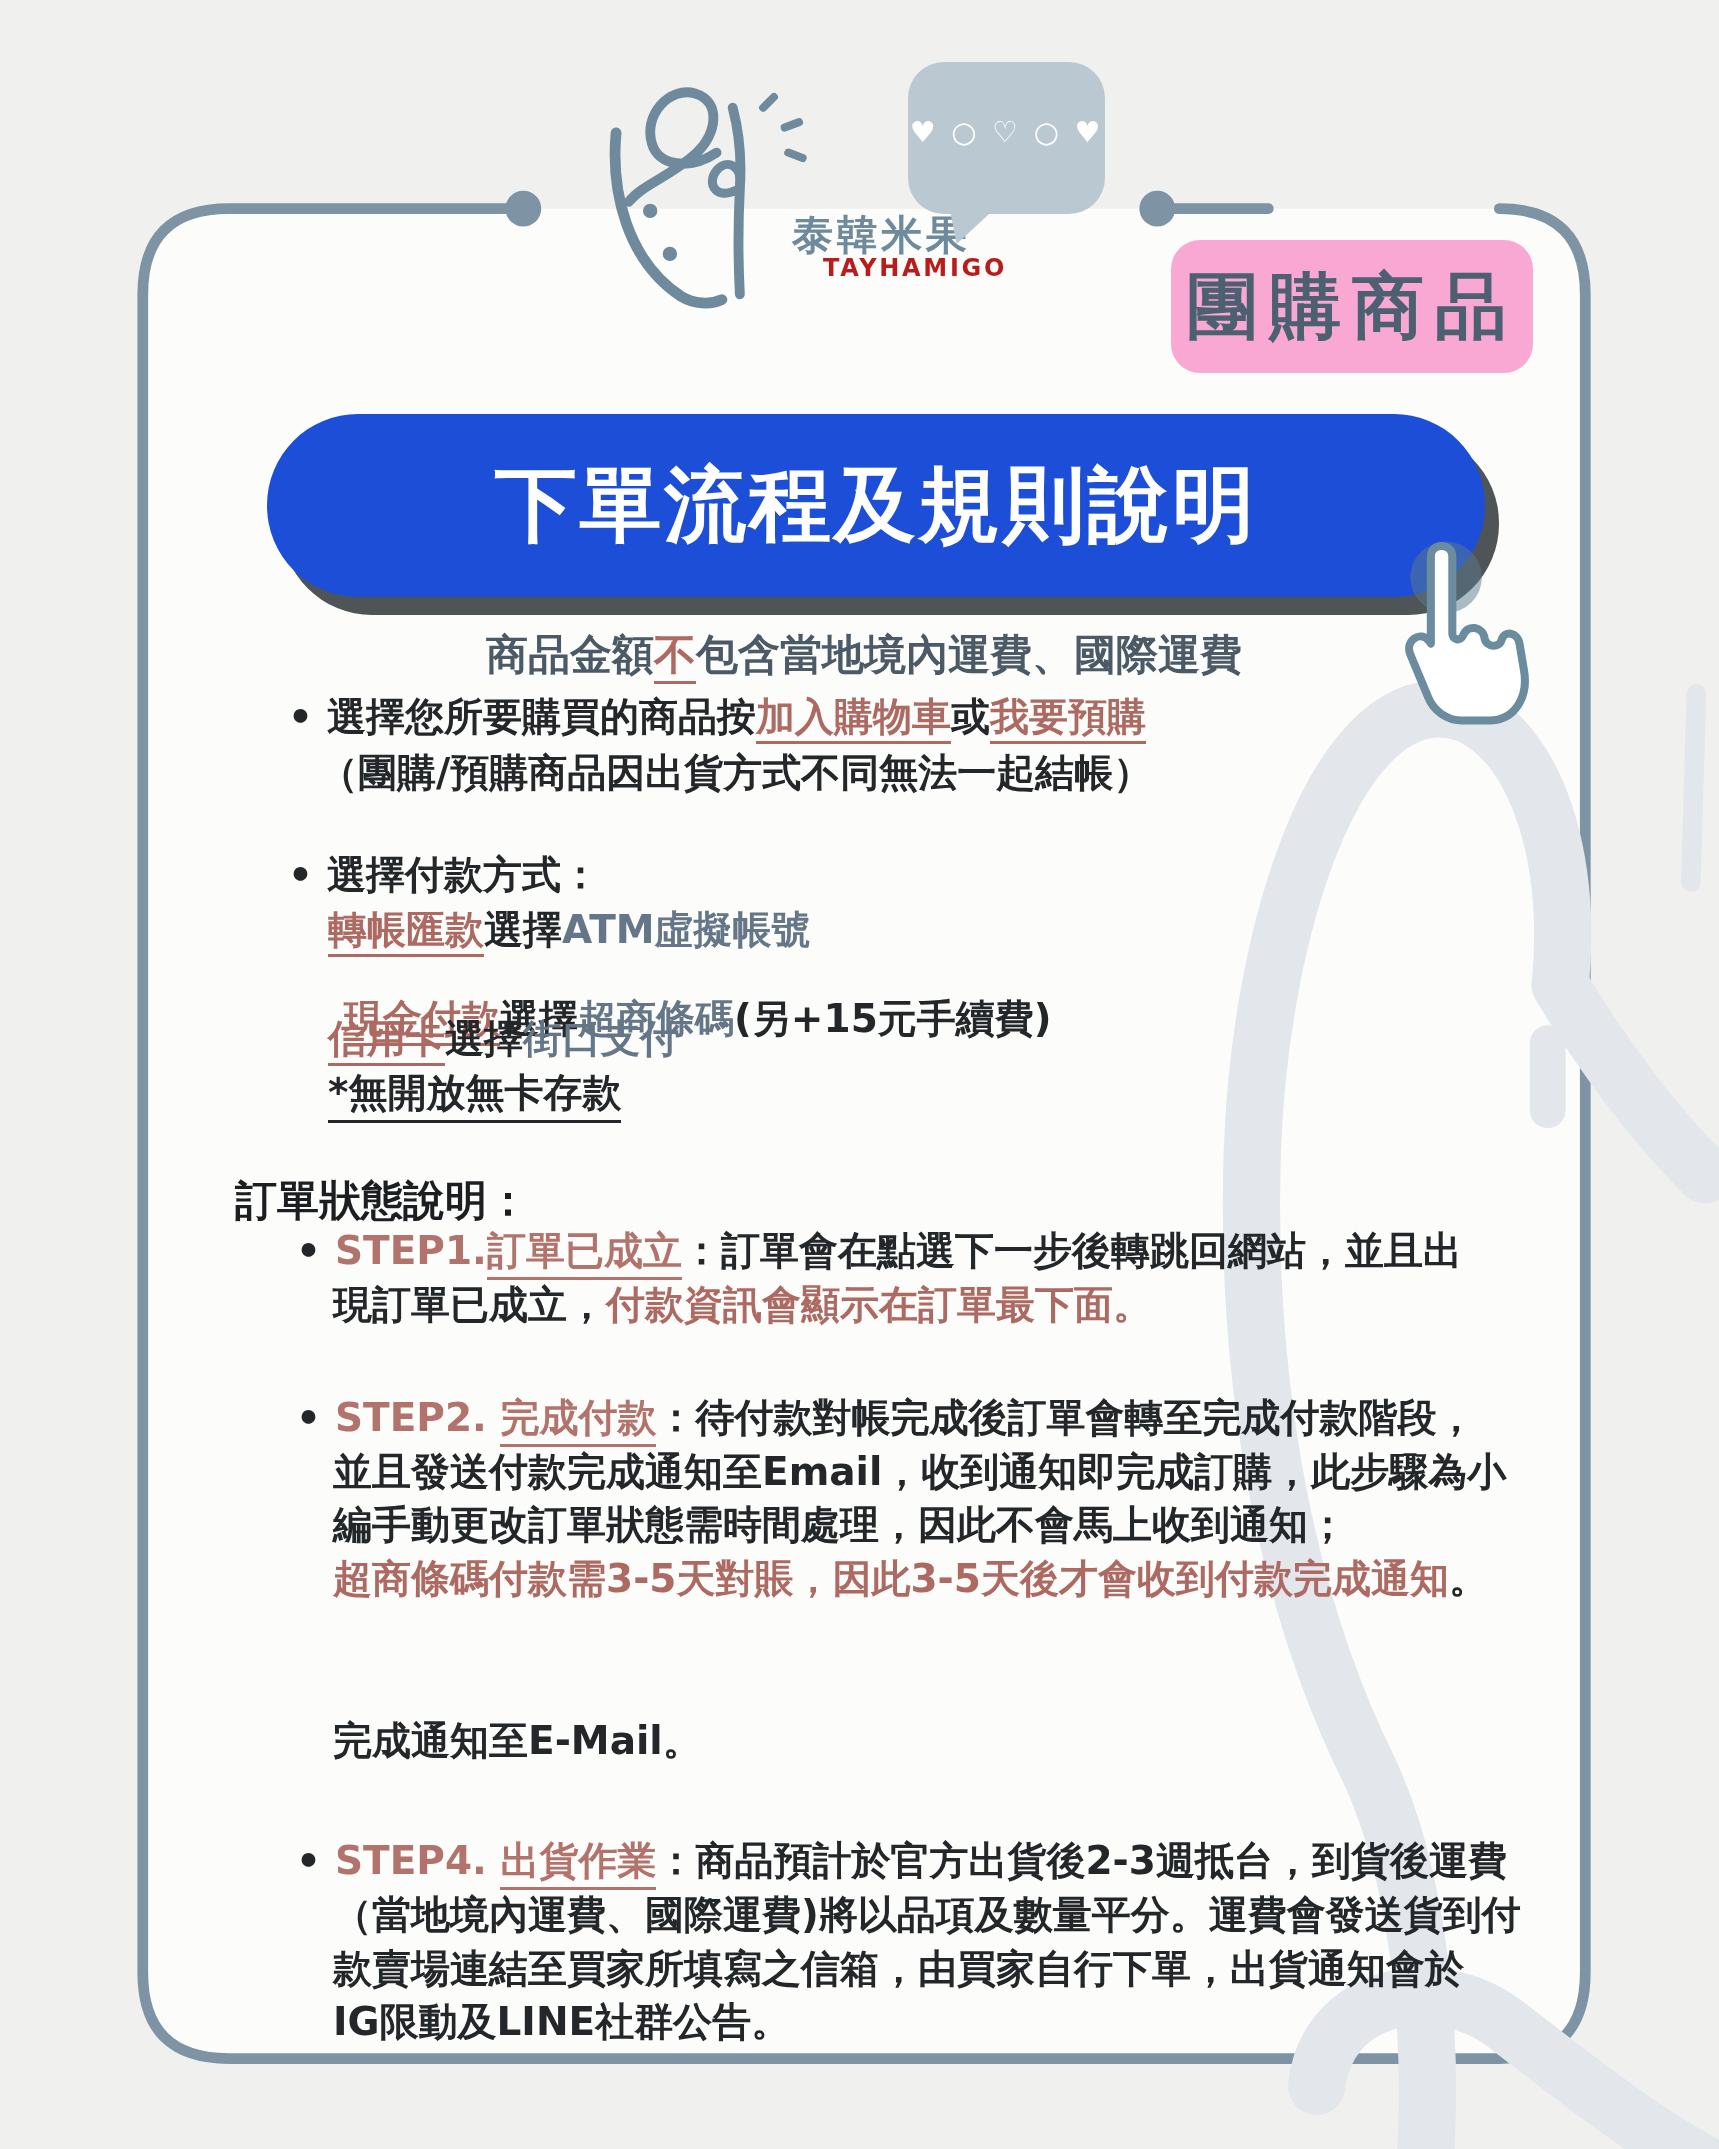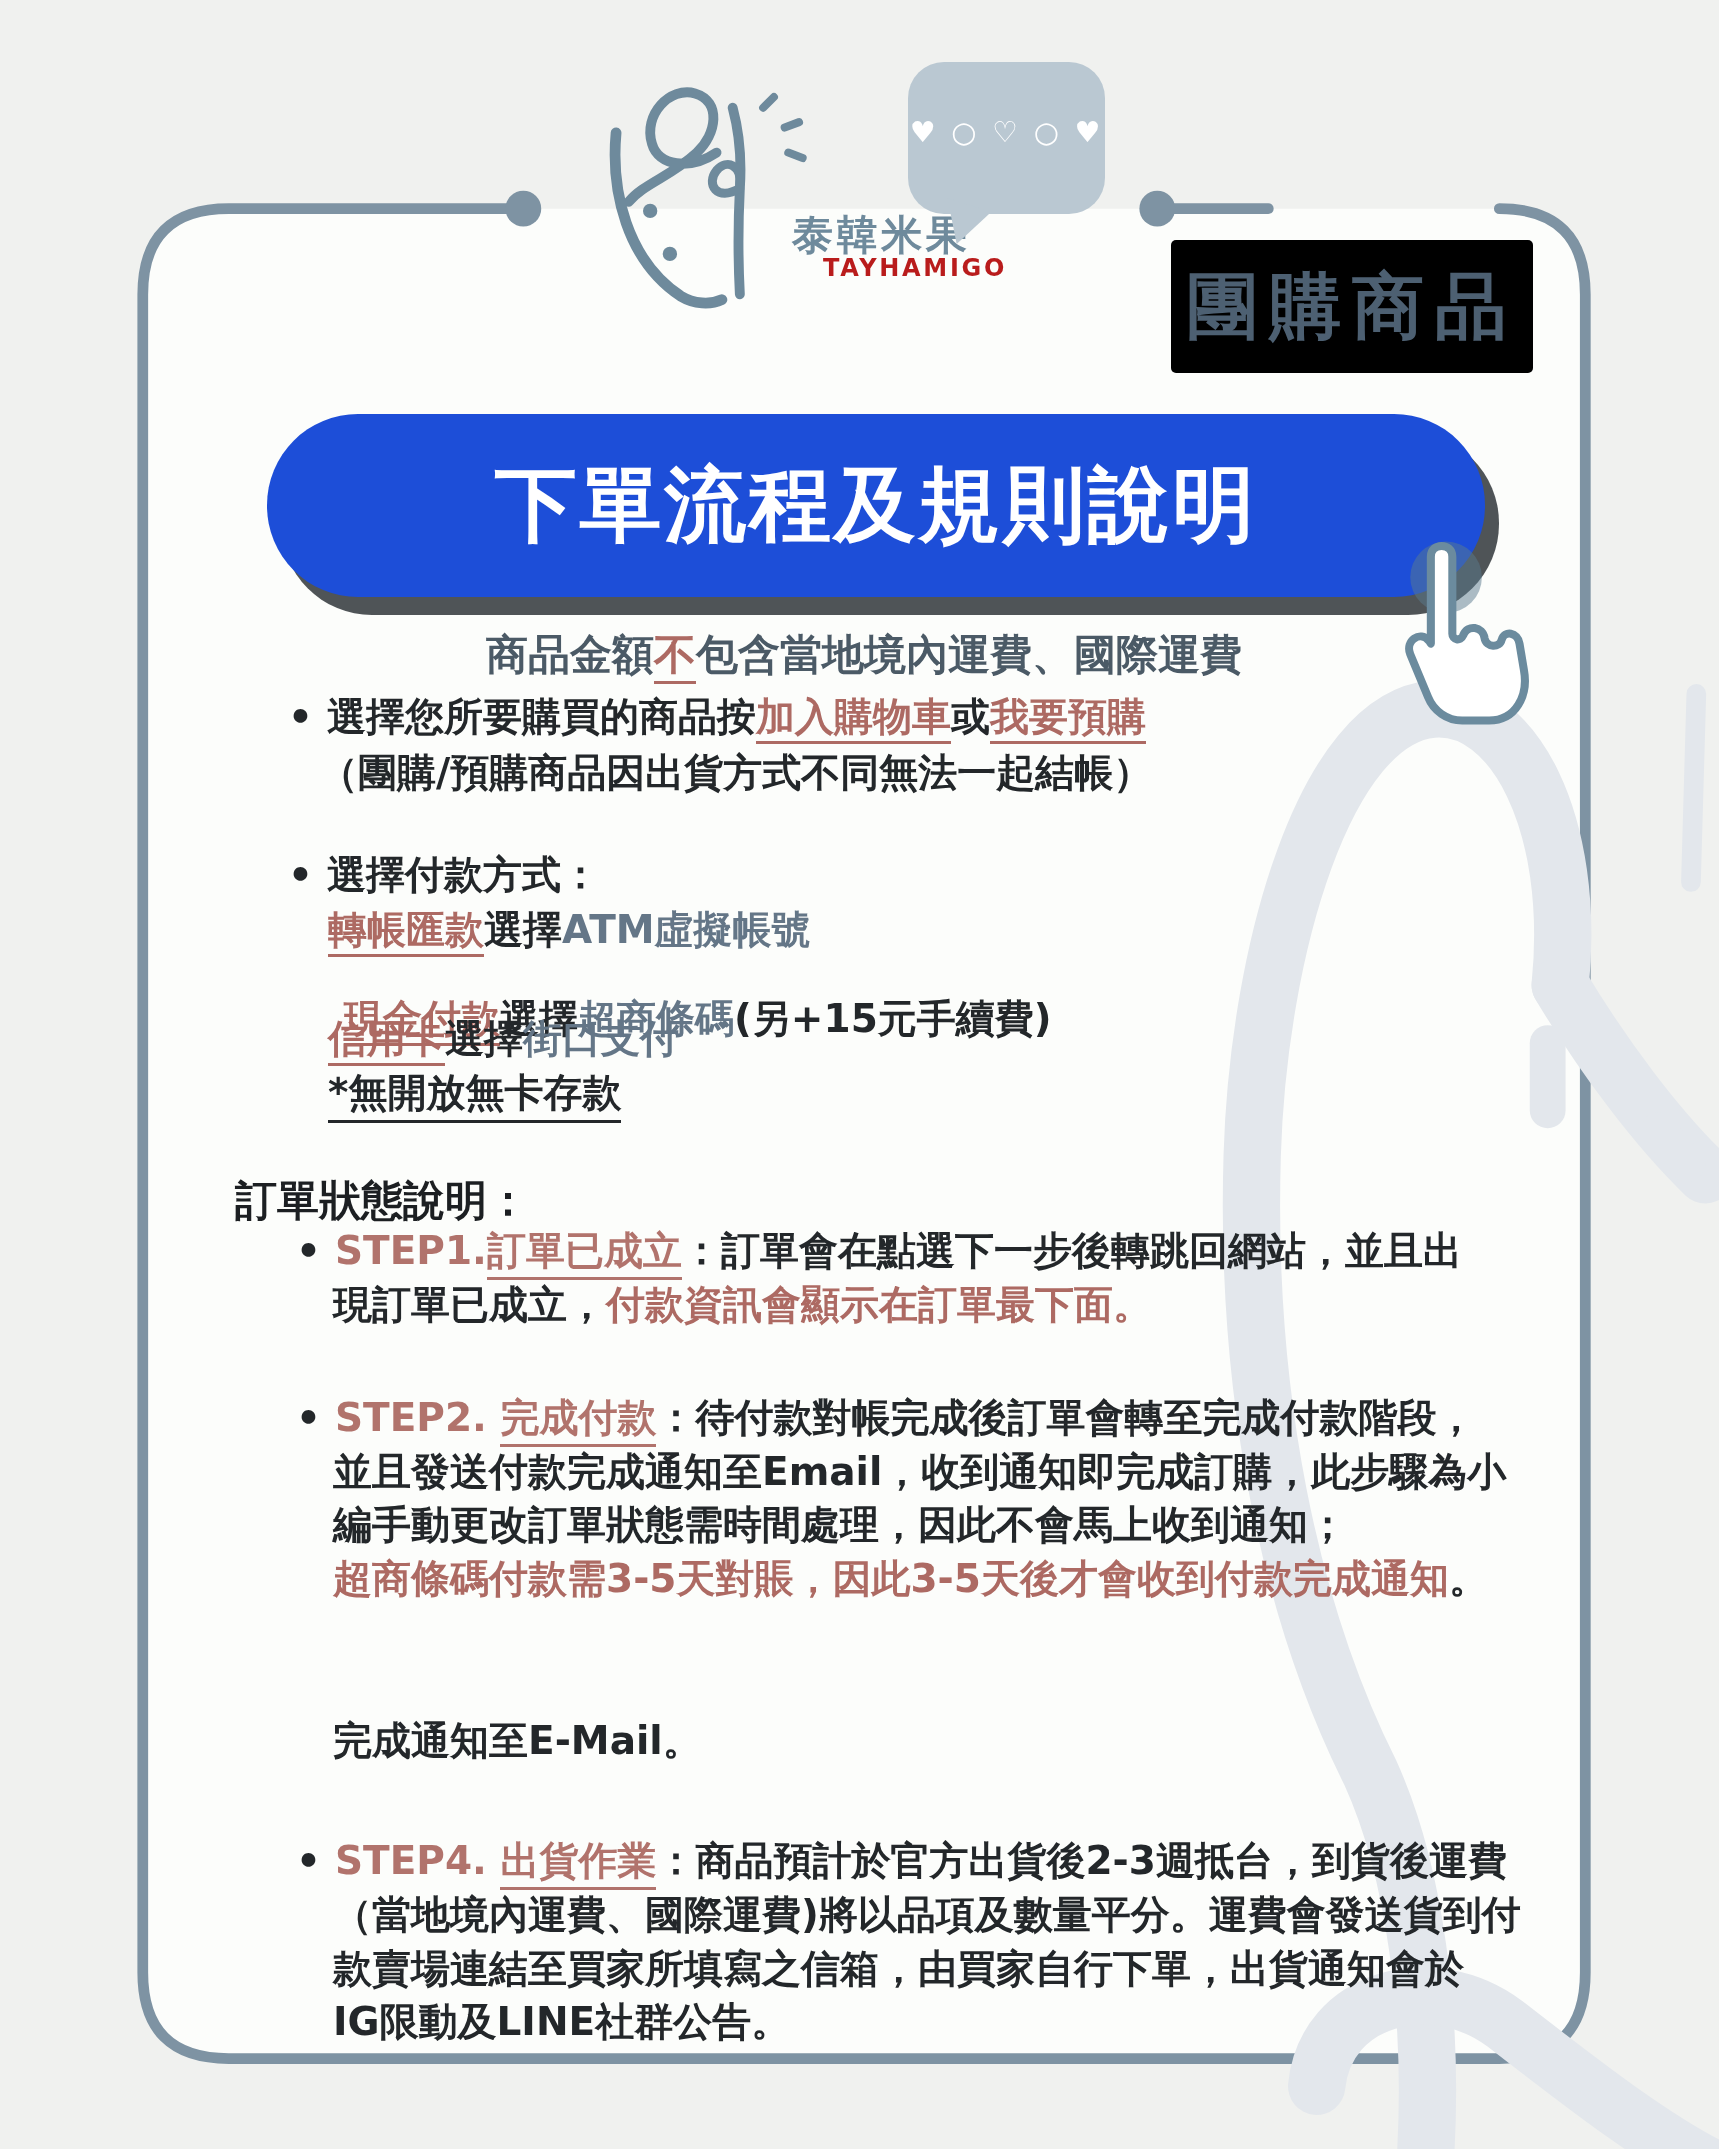--- a/index.html
+++ b/index.html
@@ -7,21 +7,21 @@
   .page{position:relative;width:1720px;height:2149px;overflow:hidden;}
   .bg-svg{position:absolute;left:0;top:0;z-index:0;}
   .abs{position:absolute;}
   
   .brand-zh{left:792px;top:208px;font-size:41px;color:#6e8a9c;letter-spacing:3.6px;}
   .brand-en{left:793px;top:254px;font-size:24px;color:#b91c1c;letter-spacing:2.7px;margin-left:30px;}
   .bubble{left:908px;top:62px;width:197px;height:152px;background:#bac8d2;border-radius:36px;z-index:1;}
   .bubble-tail{left:940px;top:204px;width:0;height:0;border-left:23px solid transparent;border-right:23px solid transparent;border-top:41px solid #bac8d2;transform:rotate(18deg);z-index:1;}
   .bubble-hearts{left:908px;top:115px;width:197px;text-align:center;font-size:29px;color:#ffffff;letter-spacing:2.7px;z-index:2;}
   
-  .badge{left:1171px;top:240px;width:362px;height:133px;background:#000000;border-radius:5px;z-index:2;display:flex;align-items:center;justify-content:center;}
+  .badge{left:1171px;top:240px;width:362px;height:133px;background:#f9a8d4;border-radius:29px;z-index:2;display:flex;align-items:center;justify-content:center;}
   .badge span{font-size:72px;color:#4d6072;letter-spacing:10.7px;}
   
   .pill-shadow{left:281px;top:432px;width:1218px;height:183px;background:#4f5457;border-radius:91px;z-index:1;}
   .pill{left:267px;top:414px;width:1218px;height:183px;background:#1d4ed8;border-radius:91px;z-index:2;display:flex;align-items:center;justify-content:center;}
   .pill span{font-size:82px;color:#ffffff;letter-spacing:2.7px;}
   .hand-svg{left:1361px;top:528px;z-index:3;}
   
   .subtitle{left:137px;top:627px;width:1454px;text-align:center;font-size:42px;color:#4b5a66;z-index:2;}
   
   .line{position:absolute;white-space:nowrap;font-size:39px;color:#23272a;z-index:2;}

